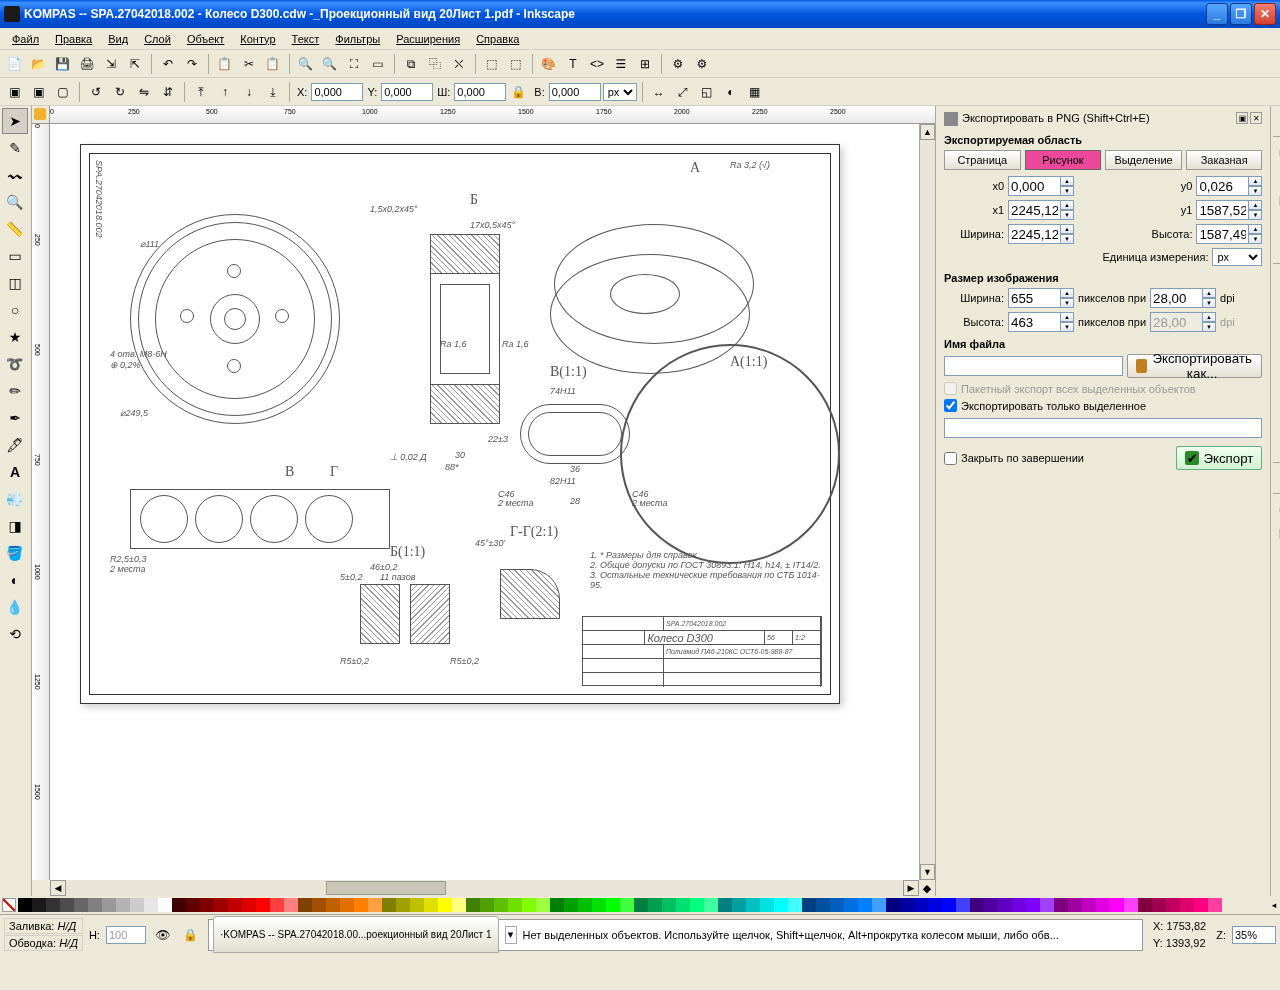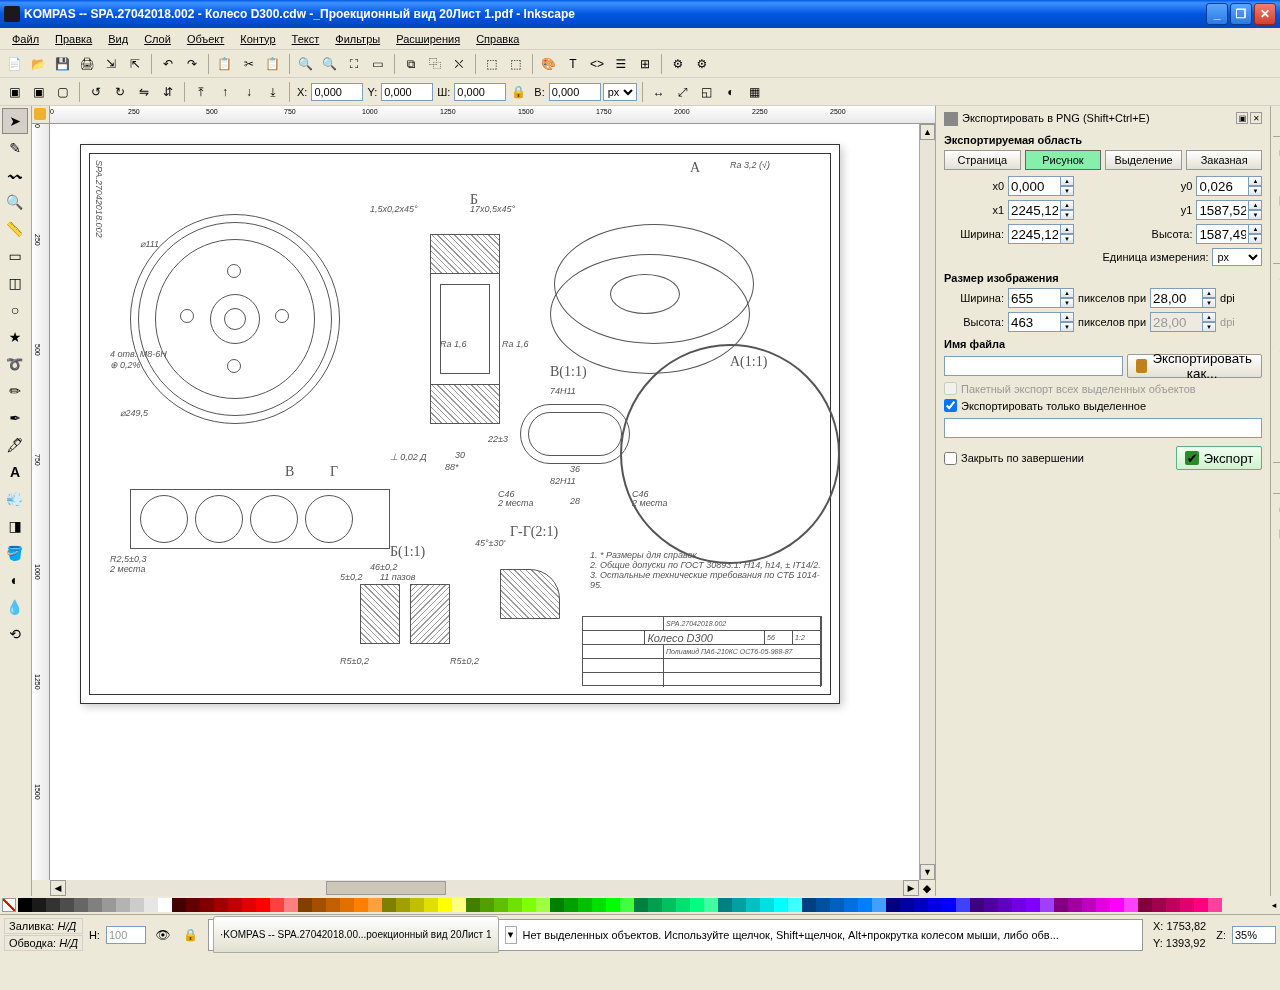--- a/index.html
+++ b/index.html
@@ -59,21 +59,21 @@
 
 .right-pane { width: 345px; background: #ece9d8; border-left: 1px solid #aca899; display: flex; }
 .panel { flex: 1; padding: 4px 8px; font-size: 11px; }
 .panel-header { display: flex; align-items: flex-start; padding: 2px 0; }
 .panel-header .picon { width: 14px; height: 14px; background: #888; margin-right: 4px; }
 .panel-header .title { flex: 1; }
 .panel-header .ctl { width: 12px; height: 12px; border:1px solid #999; margin-left: 2px; font-size:8px; display:flex;align-items:center;justify-content:center; }
 .section-title { font-weight: bold; margin: 6px 0 4px; }
 .btn-row { display: flex; gap: 4px; margin-bottom: 6px; }
 .pbtn { flex: 1; height: 20px; border: 1px solid #999; background: linear-gradient(to bottom,#fff,#e4e0d4); font-size: 11px; display:flex;align-items:center;justify-content:center; }
-.pbtn.active { background: #86efac; border-color: #666; }
+.pbtn.active { background: #ec4899; border-color: #666; }
 .field-row { display: flex; align-items: center; margin-bottom: 4px; gap: 4px; }
 .field-row .lbl { text-align: right; width: 60px; }
 .field-row .lbl2 { text-align: right; flex: 1; }
 .spinner { display:flex; height:20px; }
 .spinner input { border:1px solid #7f9db9; border-right:none; width:52px; padding:0 2px; }
 .spinner .spins { width:14px; display:flex; flex-direction:column; }
 .spinner .spins div { flex:1; border:1px solid #7f9db9; background:linear-gradient(#fff,#dde4f0); font-size:6px; display:flex;align-items:center;justify-content:center; }
 .wide-input { flex:1; height: 20px; border:1px solid #7f9db9; background:white; }
 .export-btn { height: 24px; border:1px solid #6a8; background: linear-gradient(#f0fff0, #d0f0d0); padding: 0 8px; display:flex; align-items:center; gap:4px; border-radius:2px; }
 .export-btn .ico { width:14px; height:14px; background:#2a8a2a; border-radius:2px; }
@@ -286,21 +286,21 @@
             <span class="txt" style="left:20px; top:206px;">⊕ 0,2%</span>
 
             <span class="txt bigtxt" style="left:380px; top:38px;">Б</span>
             <div class="sketch" style="left:330px; top:60px; width:90px; height:230px;">
               <div class="rect" style="left:10px;top:20px;width:70px;height:190px;"></div>
               <div class="rect" style="left:10px;top:20px;width:70px;height:40px;background:repeating-linear-gradient(45deg,transparent,transparent 3px,#999 3px,#999 4px);"></div>
               <div class="rect" style="left:10px;top:170px;width:70px;height:40px;background:repeating-linear-gradient(45deg,transparent,transparent 3px,#999 3px,#999 4px);"></div>
               <div class="rect" style="left:20px;top:70px;width:50px;height:90px;"></div>
             </div>
             <span class="txt" style="left:280px; top:50px;">1,5x0,2x45°</span>
-            <span class="txt" style="left:380px; top:50px;">17x0,5x45°</span>
+            <span class="txt" style="left:380px; top:66px;">17x0,5x45°</span>
             <span class="txt" style="left:355px; top:308px;">88*</span>
             <span class="txt" style="left:365px; top:296px;">30</span>
             <span class="txt" style="left:398px; top:280px;">22±3</span>
             <span class="txt" style="left:350px; top:185px;">Ra 1,6</span>
             <span class="txt" style="left:412px; top:185px;">Ra 1,6</span>
             <span class="txt" style="left:300px; top:298px;">⊥ 0,02 Д</span>
 
             <div class="sketch" style="left:460px; top:20px; width:200px; height:250px;">
               <div class="circ" style="left:0;top:80px;width:200px;height:120px;"></div>
               <div class="circ" style="left:4px;top:50px;width:200px;height:120px;"></div>

